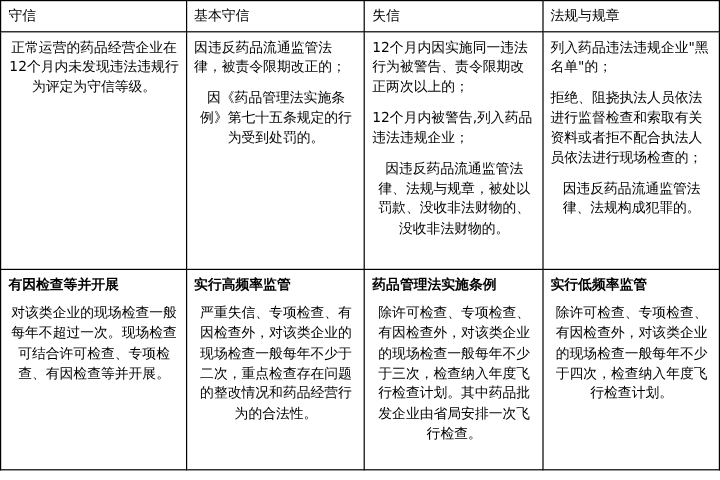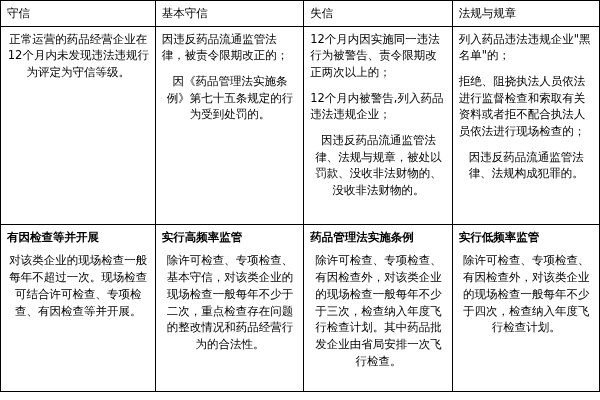--- a/index.html
+++ b/index.html
@@ -95,21 +95,21 @@
         <p class="cell-para">因违反药品流通监管法律、法规构成犯罪的。</p>
       </td>
     </tr>
     <tr class="row-freq">
       <td>
         <span class="freq-title">有因检查等并开展</span>
         <p class="cell-para">对该类企业的现场检查一般每年不超过一次。现场检查可结合许可检查、专项检查、有因检查等并开展。</p>
       </td>
       <td>
         <span class="freq-title">实行高频率监管</span>
-        <p class="cell-para">除许可检查、专项检查、基本守信，对该类企业的现场检查一般每年不少于二次，重点检查存在问题的整改情况和药品经营行为的合法性。</p>
+        <p class="cell-para">严重失信、专项检查、有因检查外，对该类企业的现场检查一般每年不少于二次，重点检查存在问题的整改情况和药品经营行为的合法性。</p>
       </td>
       <td>
         <span class="freq-title">药品管理法实施条例</span>
         <p class="cell-para">除许可检查、专项检查、有因检查外，对该类企业的现场检查一般每年不少于三次，检查纳入年度飞行检查计划。其中药品批发企业由省局安排一次飞行检查。</p>
       </td>
       <td>
         <span class="freq-title">实行低频率监管</span>
         <p class="cell-para">除许可检查、专项检查、有因检查外，对该类企业的现场检查一般每年不少于四次，检查纳入年度飞行检查计划。</p>
       </td>
     </tr>

